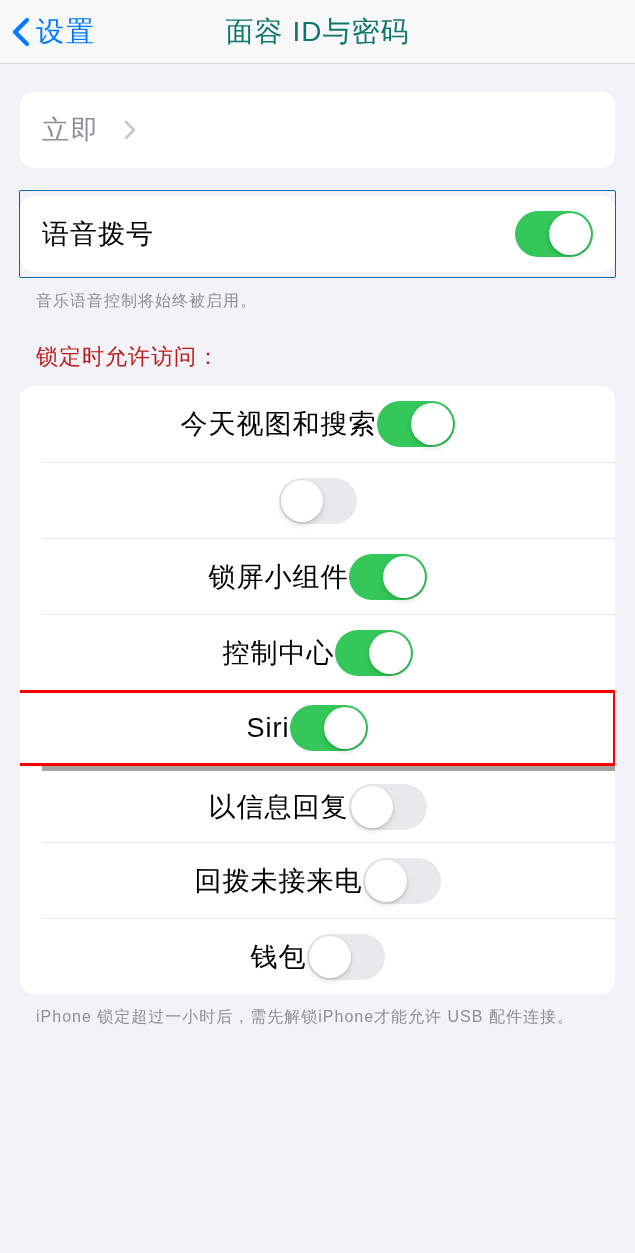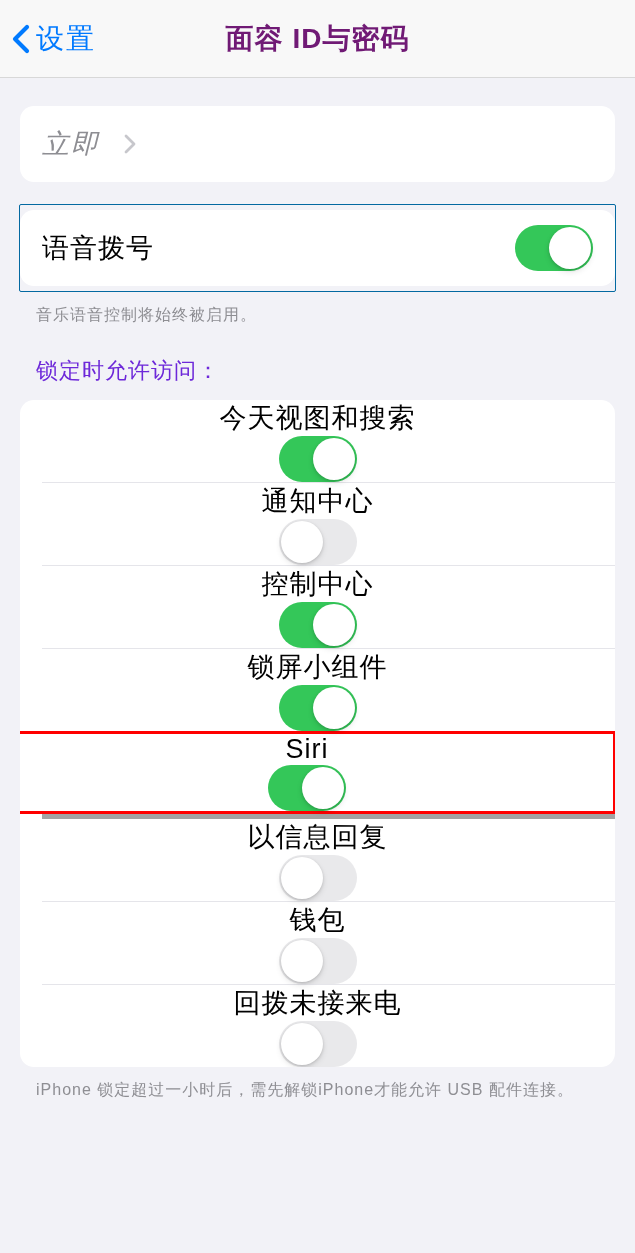--- a/index.html
+++ b/index.html
@@ -9,21 +9,21 @@
       -webkit-font-smoothing: antialiased;
     }
     body {
       width: 635px;
       height: 1253px;
       background: #f2f2f7;
       font-family: -apple-system, "PingFang SC", "Helvetica Neue", sans-serif;
       overflow: hidden;
     }
     .navbar {
-      height: 78px;
+      height: 64px;
       background: #f8f8f8;
       border-bottom: 1px solid #d8d8d8;
       display: flex;
       align-items: center;
       position: relative;
     }
     .back-btn {
       display: flex;
       align-items: center;
       gap: 6px;
@@ -36,22 +36,22 @@
     .back-label {
       font-size: 28px;
       color: #007aff;
       letter-spacing: 2px;
     }
     .nav-title {
       position: absolute;
       left: 50%;
       transform: translateX(-50%);
       font-size: 28px;
-      font-weight: 700;
-      color: #701a75;
+      font-weight: 400;
+      color: #0f766e;
       letter-spacing: 1px;
     }
     .content {
       padding: 0;
     }
     .group {
       margin: 28px 20px 0 20px;
       background: #fff;
       border-radius: 14px;
       overflow: hidden;
@@ -66,21 +66,20 @@
     }
     .row-label {
       font-size: 27px;
       color: #000;
       letter-spacing: 1px;
     }
     .row-value-wrap {
       display: flex;
       align-items: center;
       gap: 24px;
-      font-style: italic;
     }
     .row-value {
       font-size: 27px;
       color: #8e8e93;
       letter-spacing: 2px;
     }
     .chevron-right {
       width: 12px;
       height: 22px;
     }
@@ -114,21 +113,21 @@
     }
     .footer-text {
       font-size: 16px;
       color: #8e8e93;
       padding: 12px 36px 0 36px;
       letter-spacing: 1px;
       line-height: 1.4;
     }
     .section-header {
       font-size: 22px;
-      color: #6d28d9;
+      color: #b91c1c;
       padding: 30px 36px 10px 36px;
       letter-spacing: 1px;
     }
     .highlight-box {
       border: 1px solid #0369a1;
       margin: 22px 19px 0 19px;
       border-radius: 2px;
     }
     .highlight-box .group {
       margin: 5px 0;
@@ -140,21 +139,20 @@
       overflow: hidden;
     }
     .locked-row {
       display: flex;
       align-items: center;
       justify-content: center;
       min-height: 76px;
       padding: 0 22px 0 0;
       margin-left: 22px;
       border-top: 1px solid #e5e5ea;
-      flex-direction: column;
     }
     .locked-row:first-child {
       border-top: none;
     }
     .locked-row .row-label {
       padding-left: 0;
     }
     .siri-highlight {
       border: 3px solid #ff0000;
       margin-left: -22px;
@@ -209,58 +207,57 @@
   <div class="section-header">锁定时允许访问：</div>
 
   <div class="group-locked" id="locked-group">
       <div class="locked-row">
         <span class="row-label">今天视图和搜索</span>
         <div class="toggle on">
           <div class="toggle-knob"></div>
         </div>
       </div>
       <div class="locked-row">
-        <span class="row-label">通知中心</span>
-        <div class="toggle off">
+        <div class="toggle off">
+          <div class="toggle-knob"></div>
+        </div>
+      </div>
+      <div class="locked-row">
+        <span class="row-label">锁屏小组件</span>
+        <div class="toggle on">
           <div class="toggle-knob"></div>
         </div>
       </div>
       <div class="locked-row">
         <span class="row-label">控制中心</span>
-        <div class="toggle on">
-          <div class="toggle-knob"></div>
-        </div>
-      </div>
-      <div class="locked-row">
-        <span class="row-label">锁屏小组件</span>
         <div class="toggle on">
           <div class="toggle-knob"></div>
         </div>
       </div>
       <div class="locked-row siri-highlight">
         <span class="row-label">Siri</span>
         <div class="toggle on">
           <div class="toggle-knob"></div>
         </div>
       </div>
       <div class="locked-row">
         <span class="row-label">以信息回复</span>
         <div class="toggle off">
           <div class="toggle-knob"></div>
         </div>
       </div>
       <div class="locked-row">
+        <span class="row-label">回拨未接来电</span>
+        <div class="toggle off">
+          <div class="toggle-knob"></div>
+        </div>
+      </div>
+      <div class="locked-row">
         <span class="row-label">钱包</span>
         <div class="toggle off">
           <div class="toggle-knob"></div>
         </div>
       </div>
-      <div class="locked-row">
-        <span class="row-label">回拨未接来电</span>
-        <div class="toggle off">
-          <div class="toggle-knob"></div>
-        </div>
-      </div>
     </div>
 
   <div class="footer-text">iPhone 锁定超过一小时后，需先解锁iPhone才能允许 USB 配件连接。</div>
 
 </div>
 
 </body></html>

